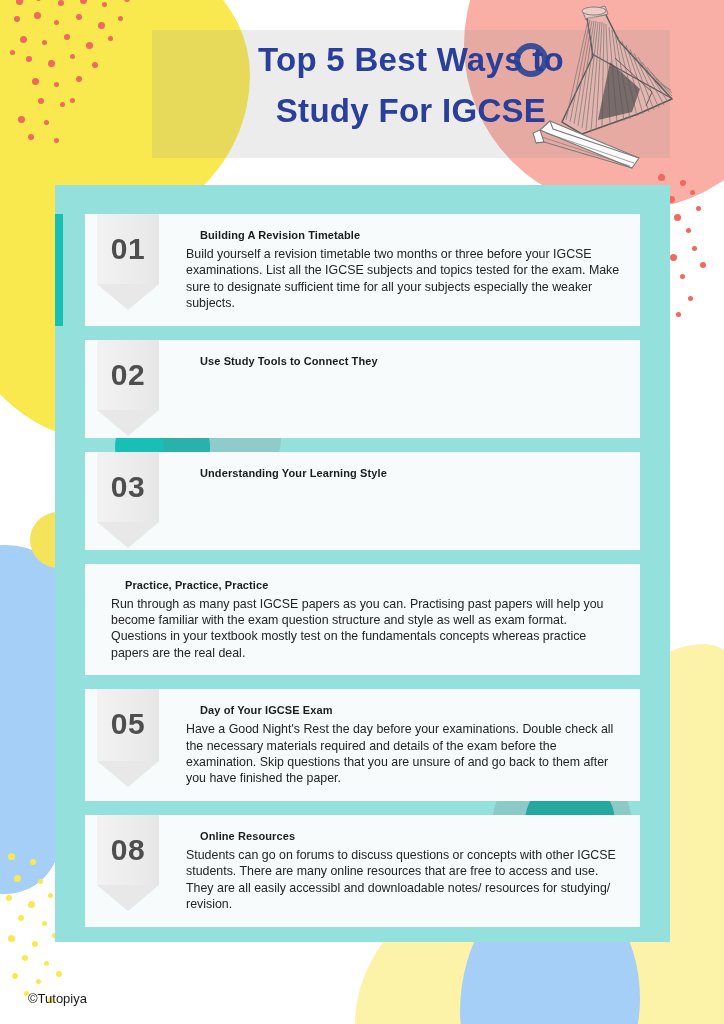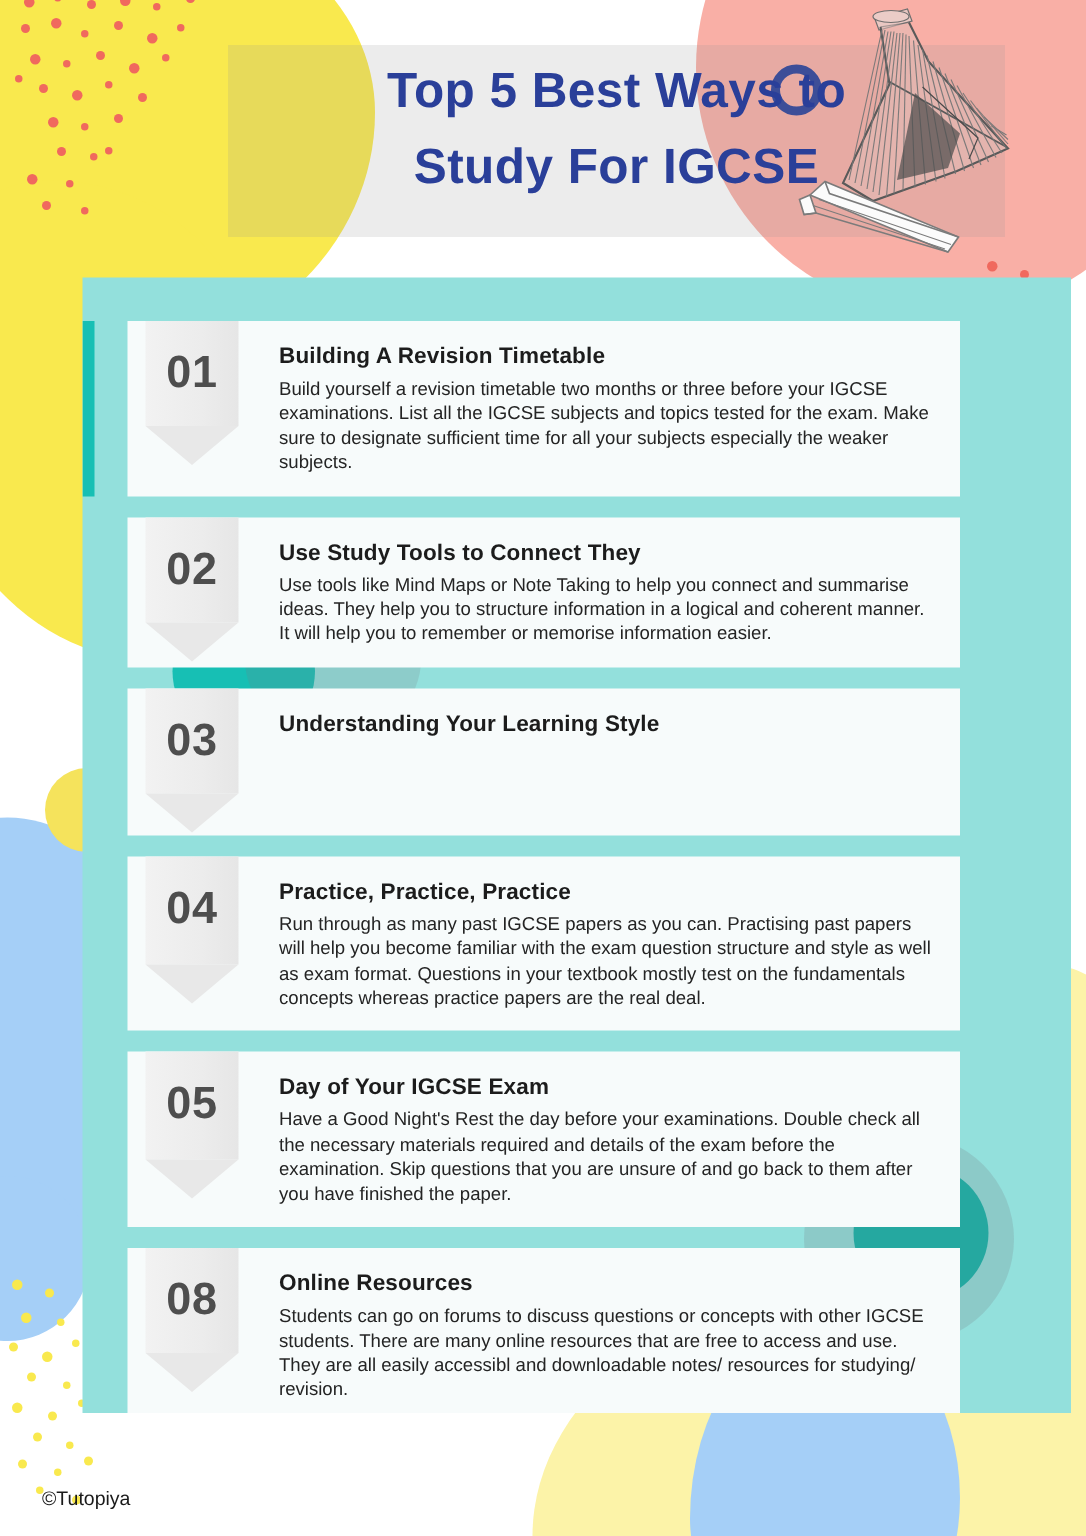--- a/index.html
+++ b/index.html
@@ -135,21 +135,20 @@
   
   .illustration { position: absolute; left: 520px; top: -6px; width: 210px; height: 175px; }
 
   
   .card {
     position: absolute;
     left: 55px; top: 185px;
     width: 615px; height: 757px;
     background: #93E0DC;
     overflow: hidden;
-    padding-left: 44px;
   }
 
   .items {
     position: absolute;
     left: 30px; top: 29px;
     width: 555px;
   }
   .item {
     position: relative;
     background: #F7FBFB;
@@ -193,24 +192,24 @@
     font-size: 30px;
     font-weight: bold;
     color: #4E4E4E;
     letter-spacing: 0.5px;
   }
   .textwrap {
     flex: 1;
     padding: 15px 14px 14px 26px;
   }
   .item-title {
-    font-size: 15px;
+    font-size: 11px;
     font-weight: bold;
     color: #1C1C1C;
-    margin: 0 0 5px 0;
+    margin: 0 0 5px 14px;
     letter-spacing: 0.1px;
   }
   .item-body {
     font-size: 12.4px;
     line-height: 16.4px;
     color: #242424;
     margin: 0;
   }
 
   
@@ -395,43 +394,35 @@
         <div class="item" style="min-height: 98px;">
           <div class="numwrap">
             <div class="shield">
               <div class="shield-body" style="height: 70px;"></div>
               <div class="shield-point"></div>
             </div>
             <div class="num">02</div>
           </div>
           <div class="textwrap">
             <h3 class="item-title">Use Study Tools to Connect They</h3>
-            <p class="item-body">Use tools like Mind Maps or Note Taking to help you connect and summarise ideas. They help you to structure information in a logical and coherent manner. It will help you to remember or memorise information easier.</p>
           </div>
         </div>
         <div class="item" style="min-height: 98px;">
           <div class="numwrap">
             <div class="shield">
               <div class="shield-body" style="height: 70px;"></div>
               <div class="shield-point"></div>
             </div>
             <div class="num">03</div>
           </div>
           <div class="textwrap">
             <h3 class="item-title">Understanding Your Learning Style</h3>
           </div>
         </div>
         <div class="item" style="min-height: 111px;">
-          <div class="numwrap">
-            <div class="shield">
-              <div class="shield-body" style="height: 72px;"></div>
-              <div class="shield-point"></div>
-            </div>
-            <div class="num">04</div>
-          </div>
           <div class="textwrap">
             <h3 class="item-title">Practice, Practice, Practice</h3>
             <p class="item-body">Run through as many past IGCSE papers as you can. Practising past papers will help you become familiar with the exam question structure and style as well as exam format. Questions in your textbook mostly test on the fundamentals concepts whereas practice papers are the real deal.</p>
           </div>
         </div>
         <div class="item" style="min-height: 111px;">
           <div class="numwrap">
             <div class="shield">
               <div class="shield-body" style="height: 72px;"></div>
               <div class="shield-point"></div>

